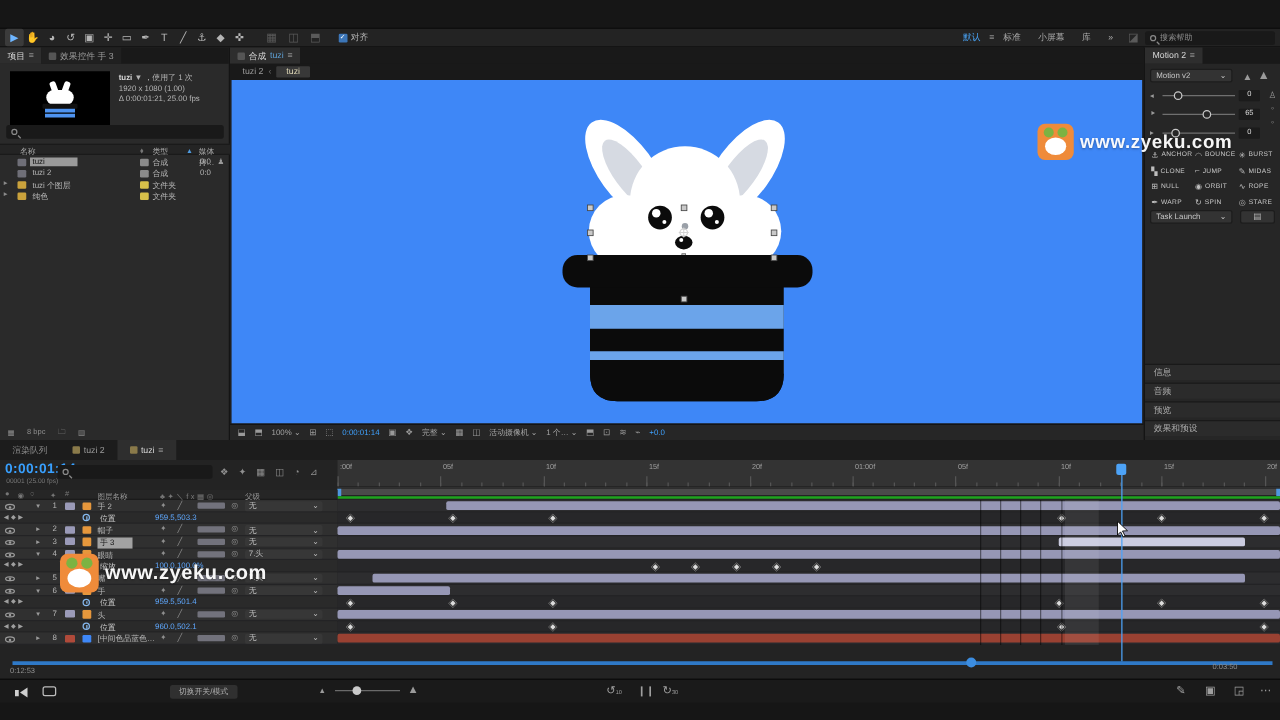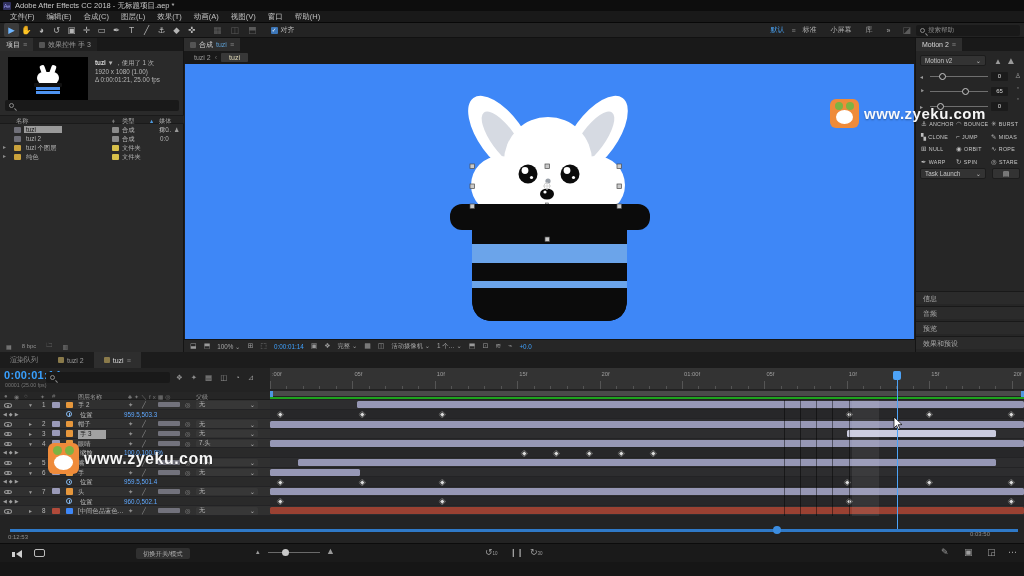--- a/index.html
+++ b/index.html
@@ -96,36 +96,21 @@
   .wmlogo .g1,.wmlogo .g2{position:absolute;background:#7cb342;border-radius:50%;}
   .wmlogo .face{position:absolute;background:#fff;border-radius:50%;}
   .wmtext{color:rgba(255,255,255,.96);font-weight:bold;text-shadow:0 1px 2px rgba(0,0,0,.35);letter-spacing:.5px;}
   .cursor{position:absolute;z-index:60;}
 </style>
 </head>
 <body>
 
 <div id="root">
 
-  <div class="titlebar">
-    <div class="appicon">Ae</div>
-    <span>Adobe After Effects CC 2018 - 无标题项目.aep *</span>
-  </div>
-
-  <div class="menubar" id="menubar">
-      <span>文件(F)</span>
-      <span>编辑(E)</span>
-      <span>合成(C)</span>
-      <span>图层(L)</span>
-      <span>效果(T)</span>
-      <span>动画(A)</span>
-      <span>视图(V)</span>
-      <span>窗口</span>
-      <span>帮助(H)</span>
-    </div>
+
 
   <div class="toolbar">
     <div id="tools" style="display:flex;align-items:center;padding-left:4px;">
         <span class="tool active">▶</span>
         <span class="tool">✋</span>
         <span class="tool">◕</span>
         <span class="tool">↺</span>
         <span class="tool">▣</span>
         <span class="tool">✛</span>
         <span class="tool">▭</span>

